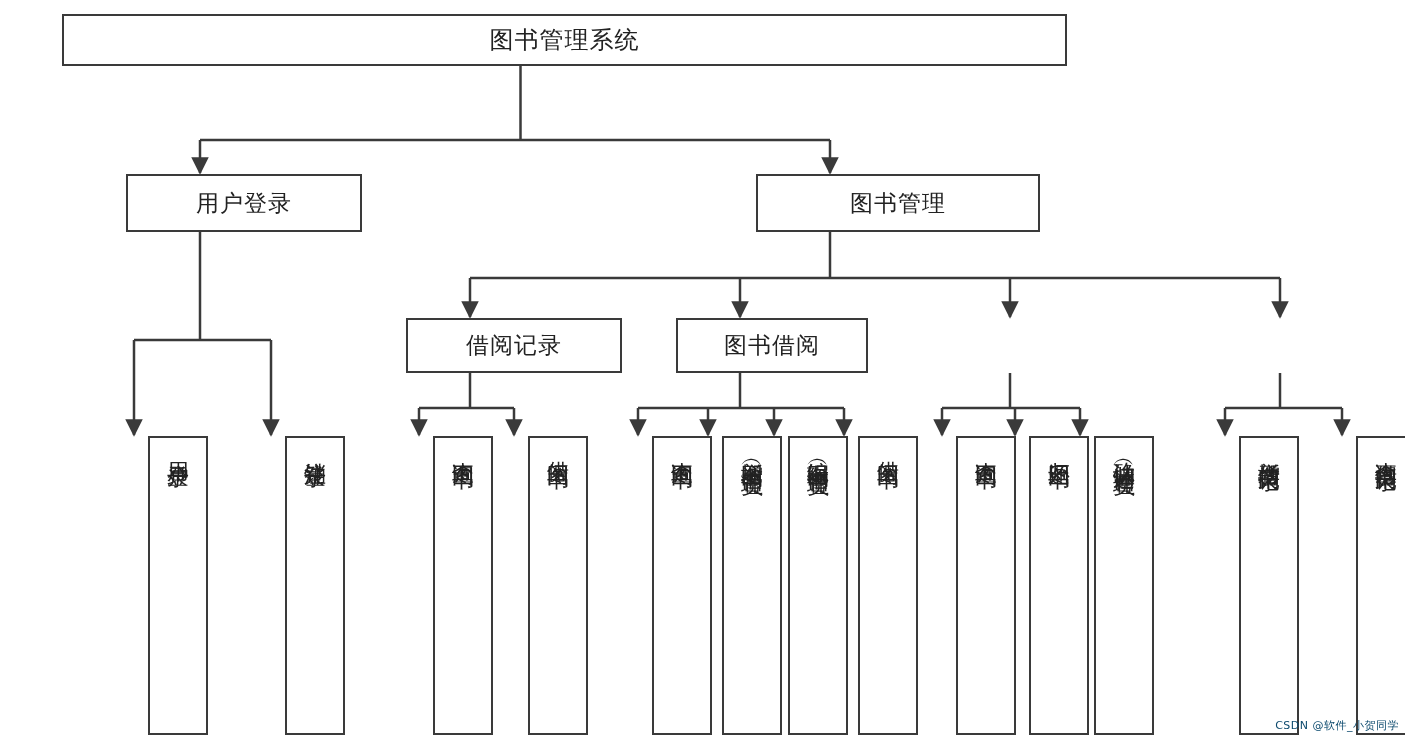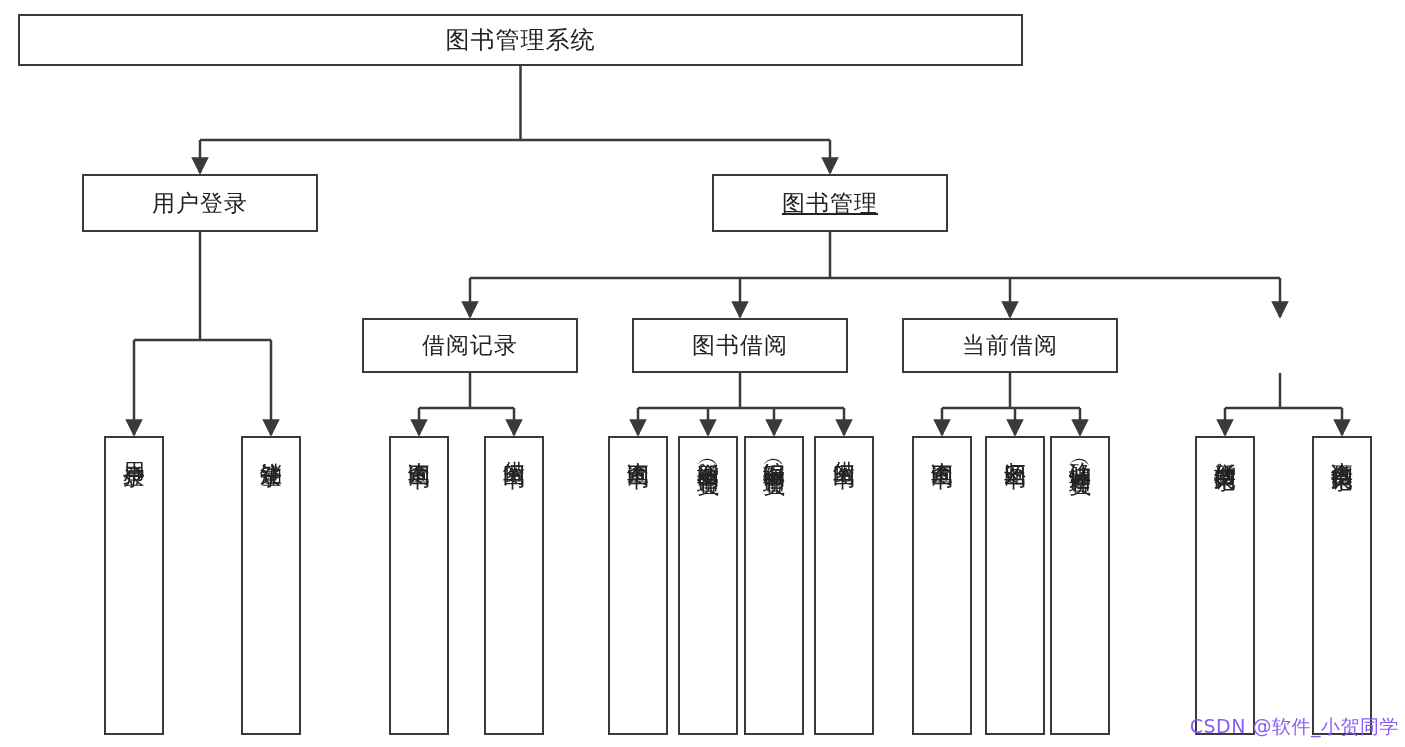--- a/index.html
+++ b/index.html
@@ -28,20 +28,21 @@
   }
   .node {
     position: absolute;
     box-sizing: border-box;
     background: #ffffff;
     border: 2px solid #3a3a3a;
     display: flex;
     align-items: center;
     justify-content: center;
     color: #222222;
+    margin-left: 44px;
   }
   .node.horiz {
     font-size: 23px;
     letter-spacing: 1px;
   }
   .node.root {
     font-size: 24px;
   }
   .node.vert {
     align-items: flex-start;
@@ -53,23 +54,23 @@
     text-orientation: upright;
     font-size: 22px;
     line-height: 1.18;
     letter-spacing: 2px;
     white-space: nowrap;
     color: #222222;
   }
   .watermark {
     position: absolute;
     right: 6px;
-    bottom: 7px;
-    font-size: 19px;
-    color: #8b5cf6;
+    bottom: 14px;
+    font-size: 11px;
+    color: #0c4a6e;
     letter-spacing: 0.5px;
     white-space: nowrap;
   }
 </style>
 </head>
 <body>
 
 <div id="canvas">
 
   <svg id="edges" viewBox="0 0 1405 747" xmlns="http://www.w3.org/2000/svg">
@@ -111,25 +112,24 @@
         <path d="M 1280 373 L 1280 408"></path>
         <path d="M 1225 408 L 1342 408"></path>
         <path d="M 1225 408 L 1225 435" marker-end="url(#arrow)"></path>
         <path d="M 1342 408 L 1342 435" marker-end="url(#arrow)"></path>
       </g>
   </svg>
 
   <div class="node root horiz" id="n-root" style="left: 18px; top: 14px; width: 1005px; height: 52px;">图书管理系统</div>
 
   <div class="node horiz" id="n-user-login" style="left: 82px; top: 174px; width: 236px; height: 58px;">用户登录</div>
-  <div class="node horiz" id="n-book-manage" style="left: 712px; top: 174px; width: 236px; height: 58px; text-decoration: underline;">图书管理</div>
+  <div class="node horiz" id="n-book-manage" style="left: 712px; top: 174px; width: 284px; height: 58px;">图书管理</div>
 
   <div class="node horiz" id="n-new-book-recommend" style="left: 362px; top: 318px; width: 216px; height: 55px;">借阅记录</div>
-  <div class="node horiz" id="n-book-borrow" style="left: 632px; top: 318px; width: 216px; height: 55px;">图书借阅</div>
-  <div class="node horiz" id="n-current-borrow" style="left: 902px; top: 318px; width: 216px; height: 55px;">当前借阅</div>
+  <div class="node horiz" id="n-book-borrow" style="left: 632px; top: 318px; width: 192px; height: 55px;">图书借阅</div>
 
   <div id="leaf-layer">
       <div class="node vert" style="left: 104px; top: 436px; width: 60px; height: 299px;">
         <span class="vert-label">用户登录</span>
       </div>
       <div class="node vert" style="left: 241px; top: 436px; width: 60px; height: 299px;">
         <span class="vert-label">注销登录</span>
       </div>
       <div class="node vert" style="left: 389px; top: 436px; width: 60px; height: 299px;">
         <span class="vert-label">查询图书</span>

